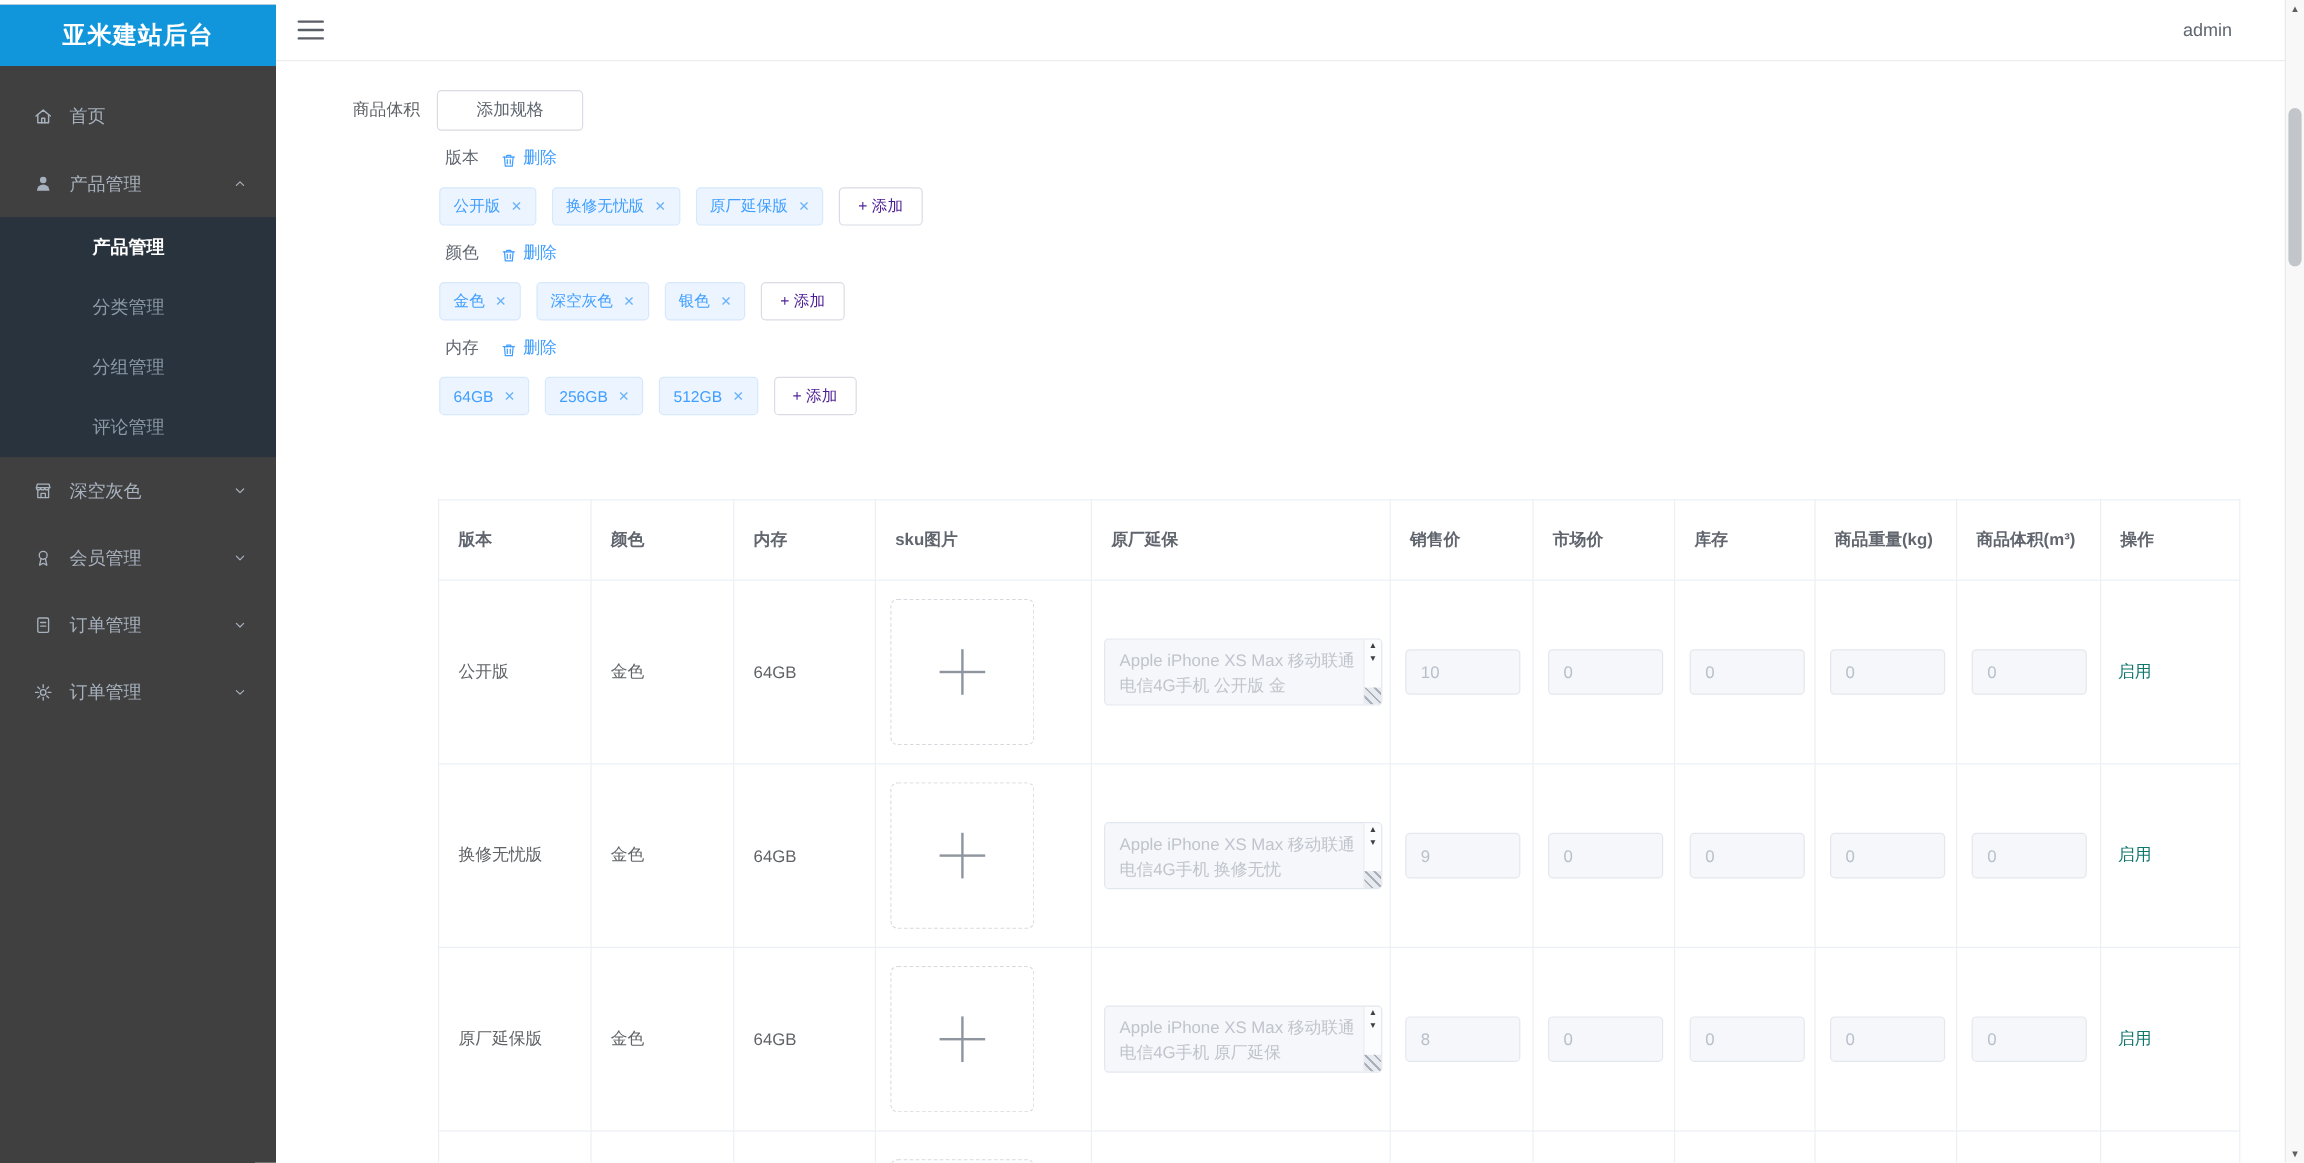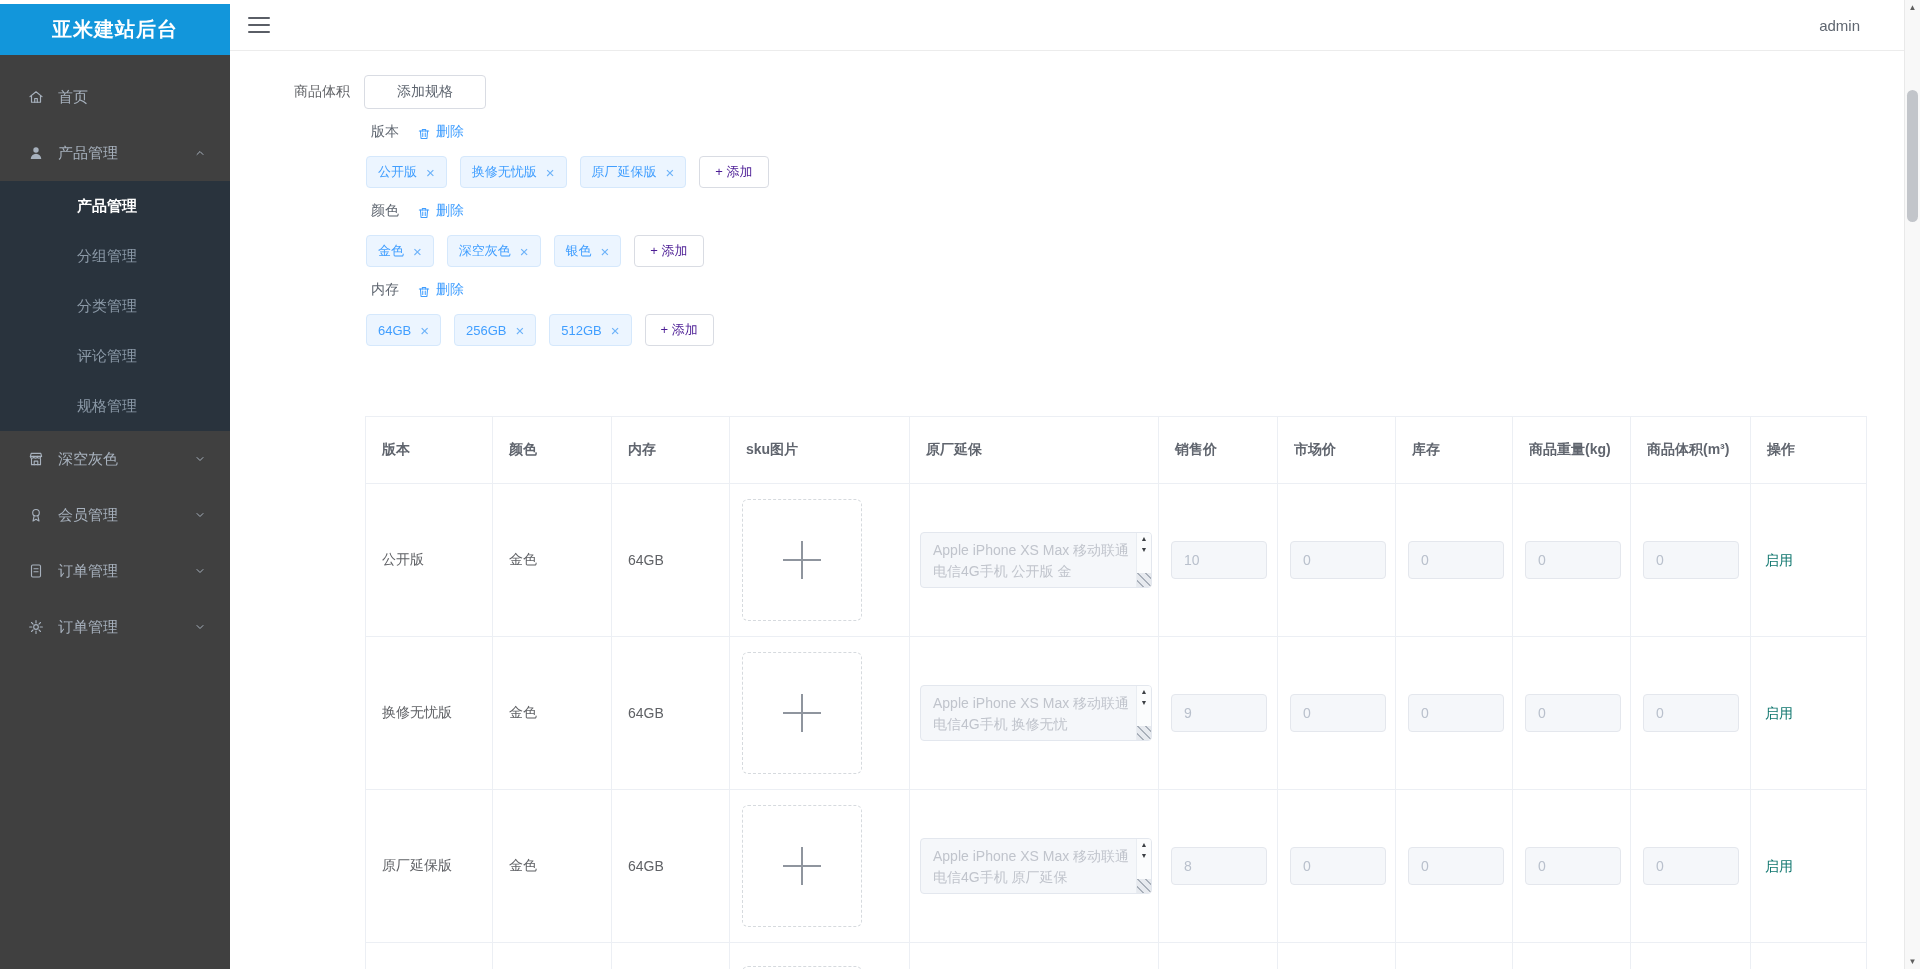--- a/index.html
+++ b/index.html
@@ -114,24 +114,23 @@
           </span>
           <span>产品管理</span>
           <span class="chev">
             <svg viewBox="0 0 24 24" width="12" height="12" fill="none" stroke="currentColor" stroke-width="2" stroke-linecap="round" stroke-linejoin="round">
               <path d="M6 15l6-6 6 6"></path>
             </svg>
           </span>
         </div>
         <div class="submenu">
           <div class="submenu-item active">产品管理</div>
+          <div class="submenu-item">分类管理</div>
           <div class="submenu-item">分组管理</div>
-          <div class="submenu-item">分类管理</div>
           <div class="submenu-item">评论管理</div>
-          <div class="submenu-item">规格管理</div>
         </div>
         <div class="menu-item">
           <span class="mi-icon">
             <svg viewBox="0 0 24 24" width="18" height="18" fill="none" stroke="currentColor" stroke-width="1.5" stroke-linecap="round" stroke-linejoin="round">
               <path d="M5.6 4.5h12.8l1.1 4H4.5z"></path>
               <path d="M4.5 8.5c0 1.3 1 2.4 2.3 2.4s2.3-1.1 2.3-2.4c0 1.3 1 2.4 2.3 2.4s2.3-1.1 2.3-2.4c0 1.3 1 2.4 2.3 2.4s2.5-1.1 2.5-2.4"></path>
               <path d="M6 11.5V19.5h12v-8"></path>
               <path d="M9.6 19.5v-4.6h4.8v4.6"></path>
             </svg>
           </span>

